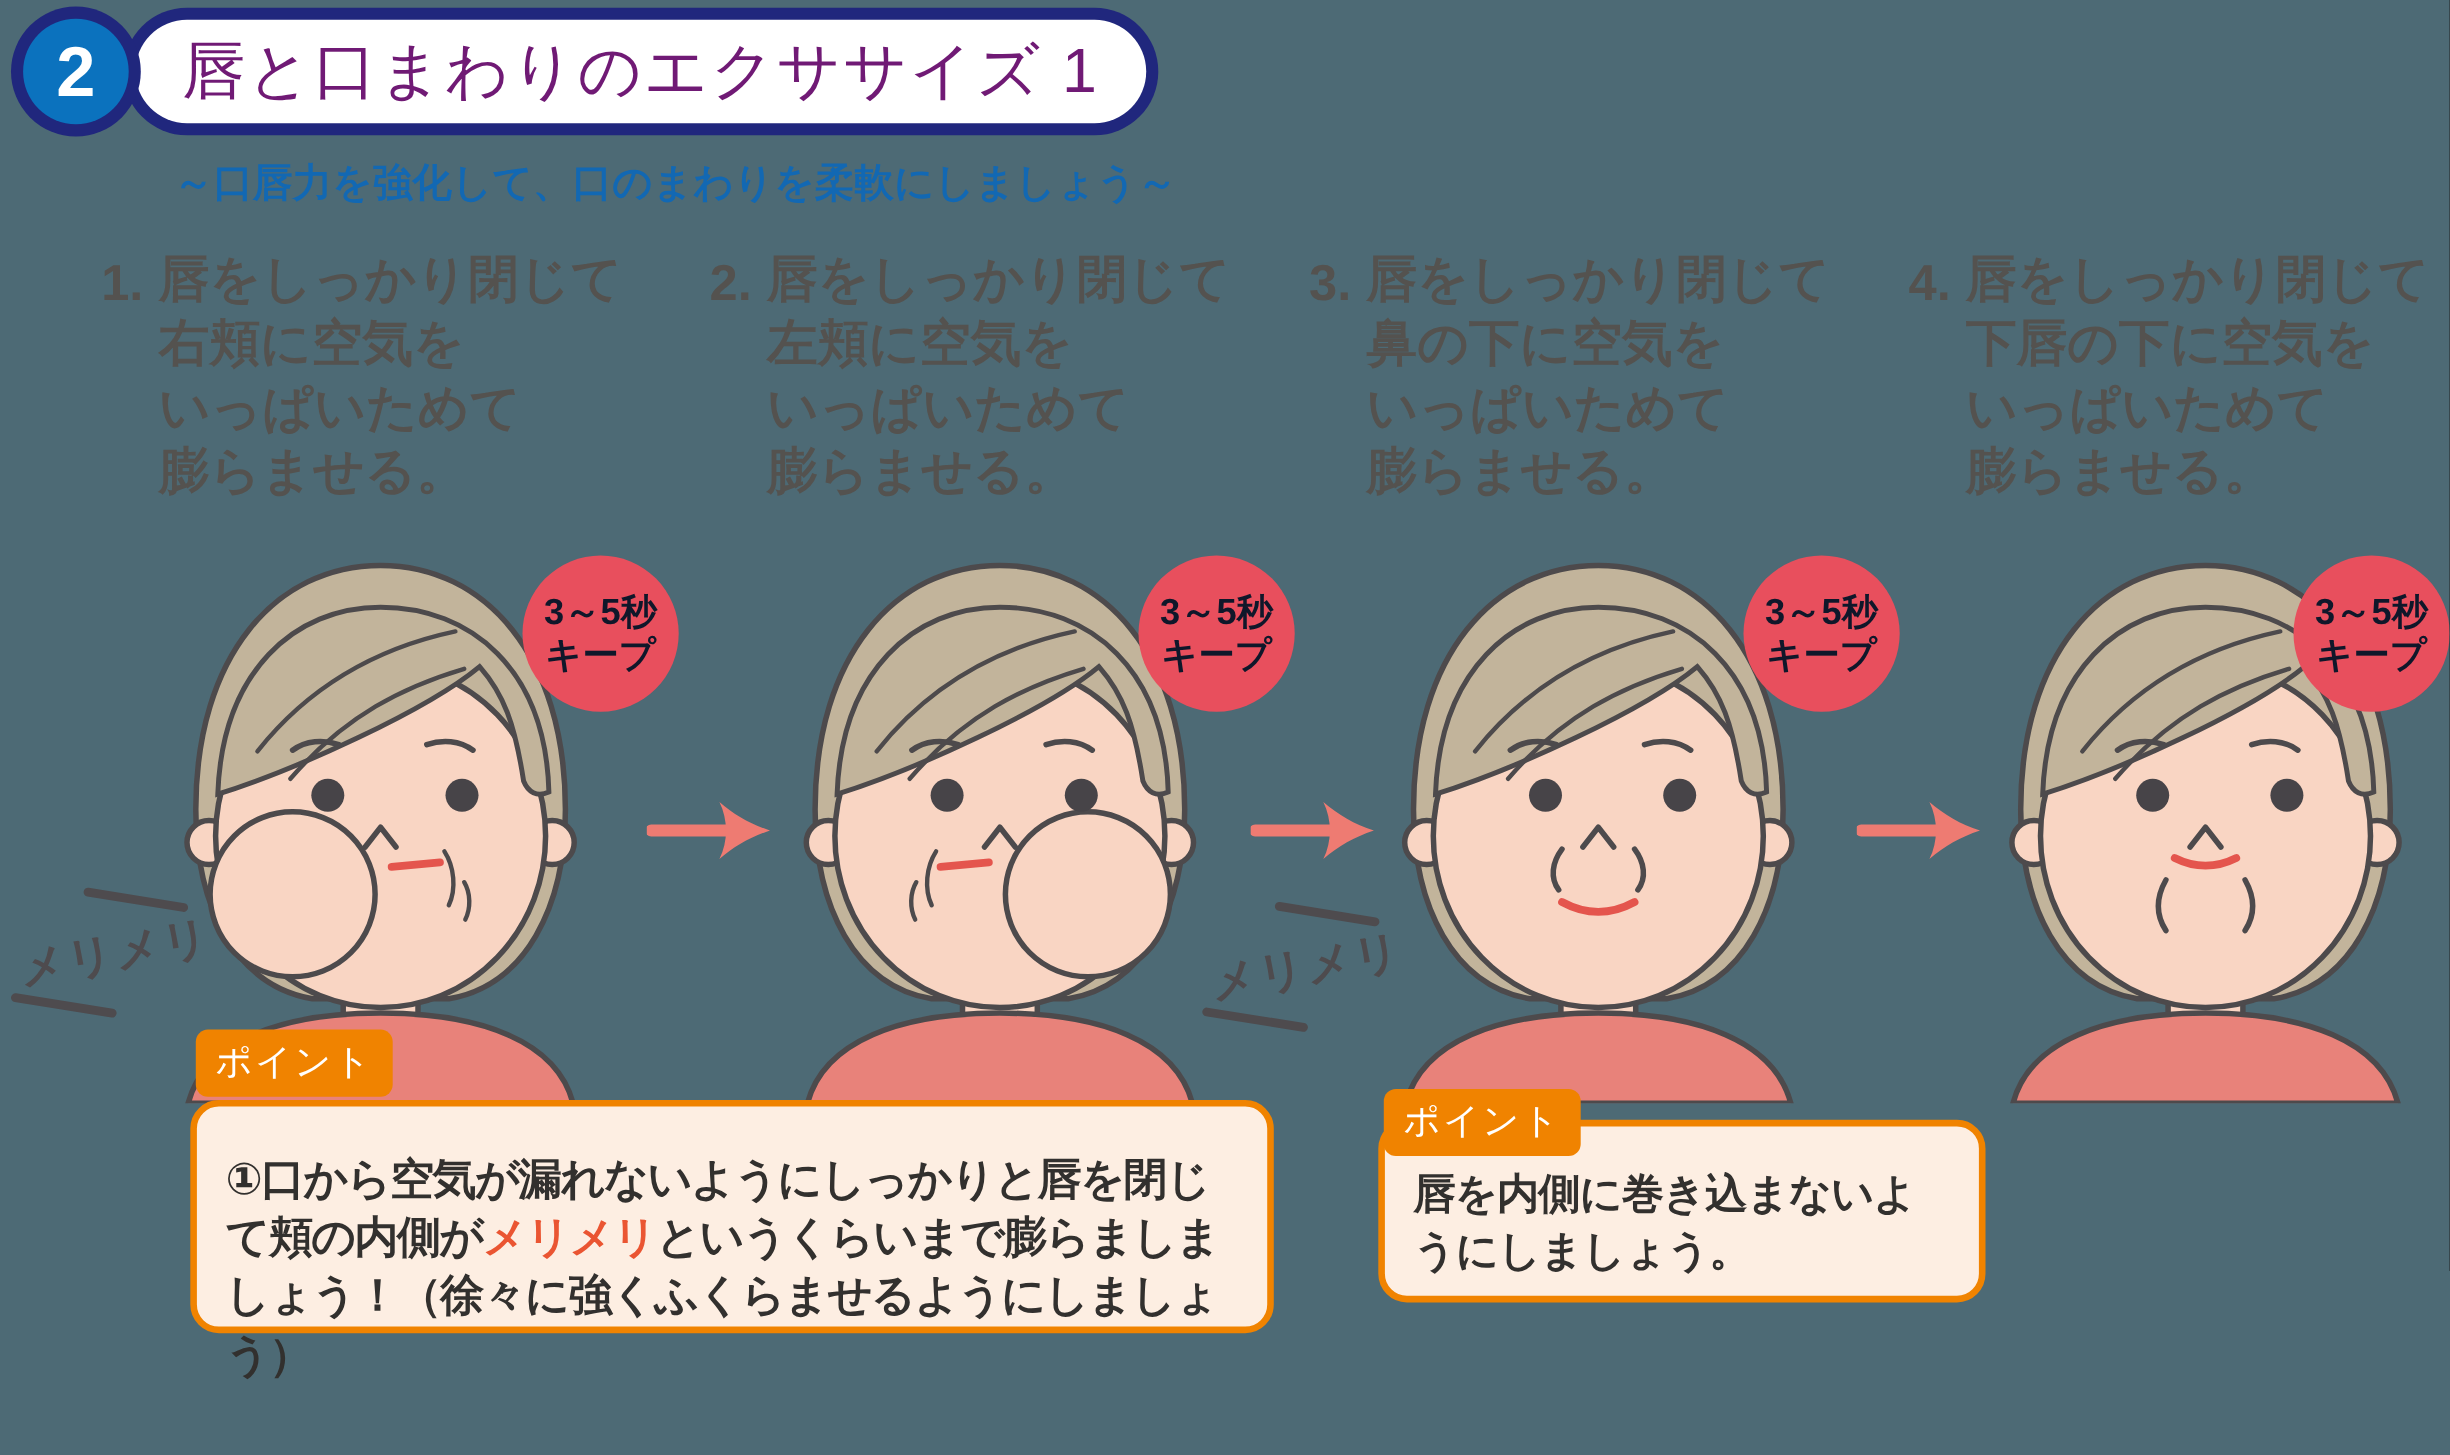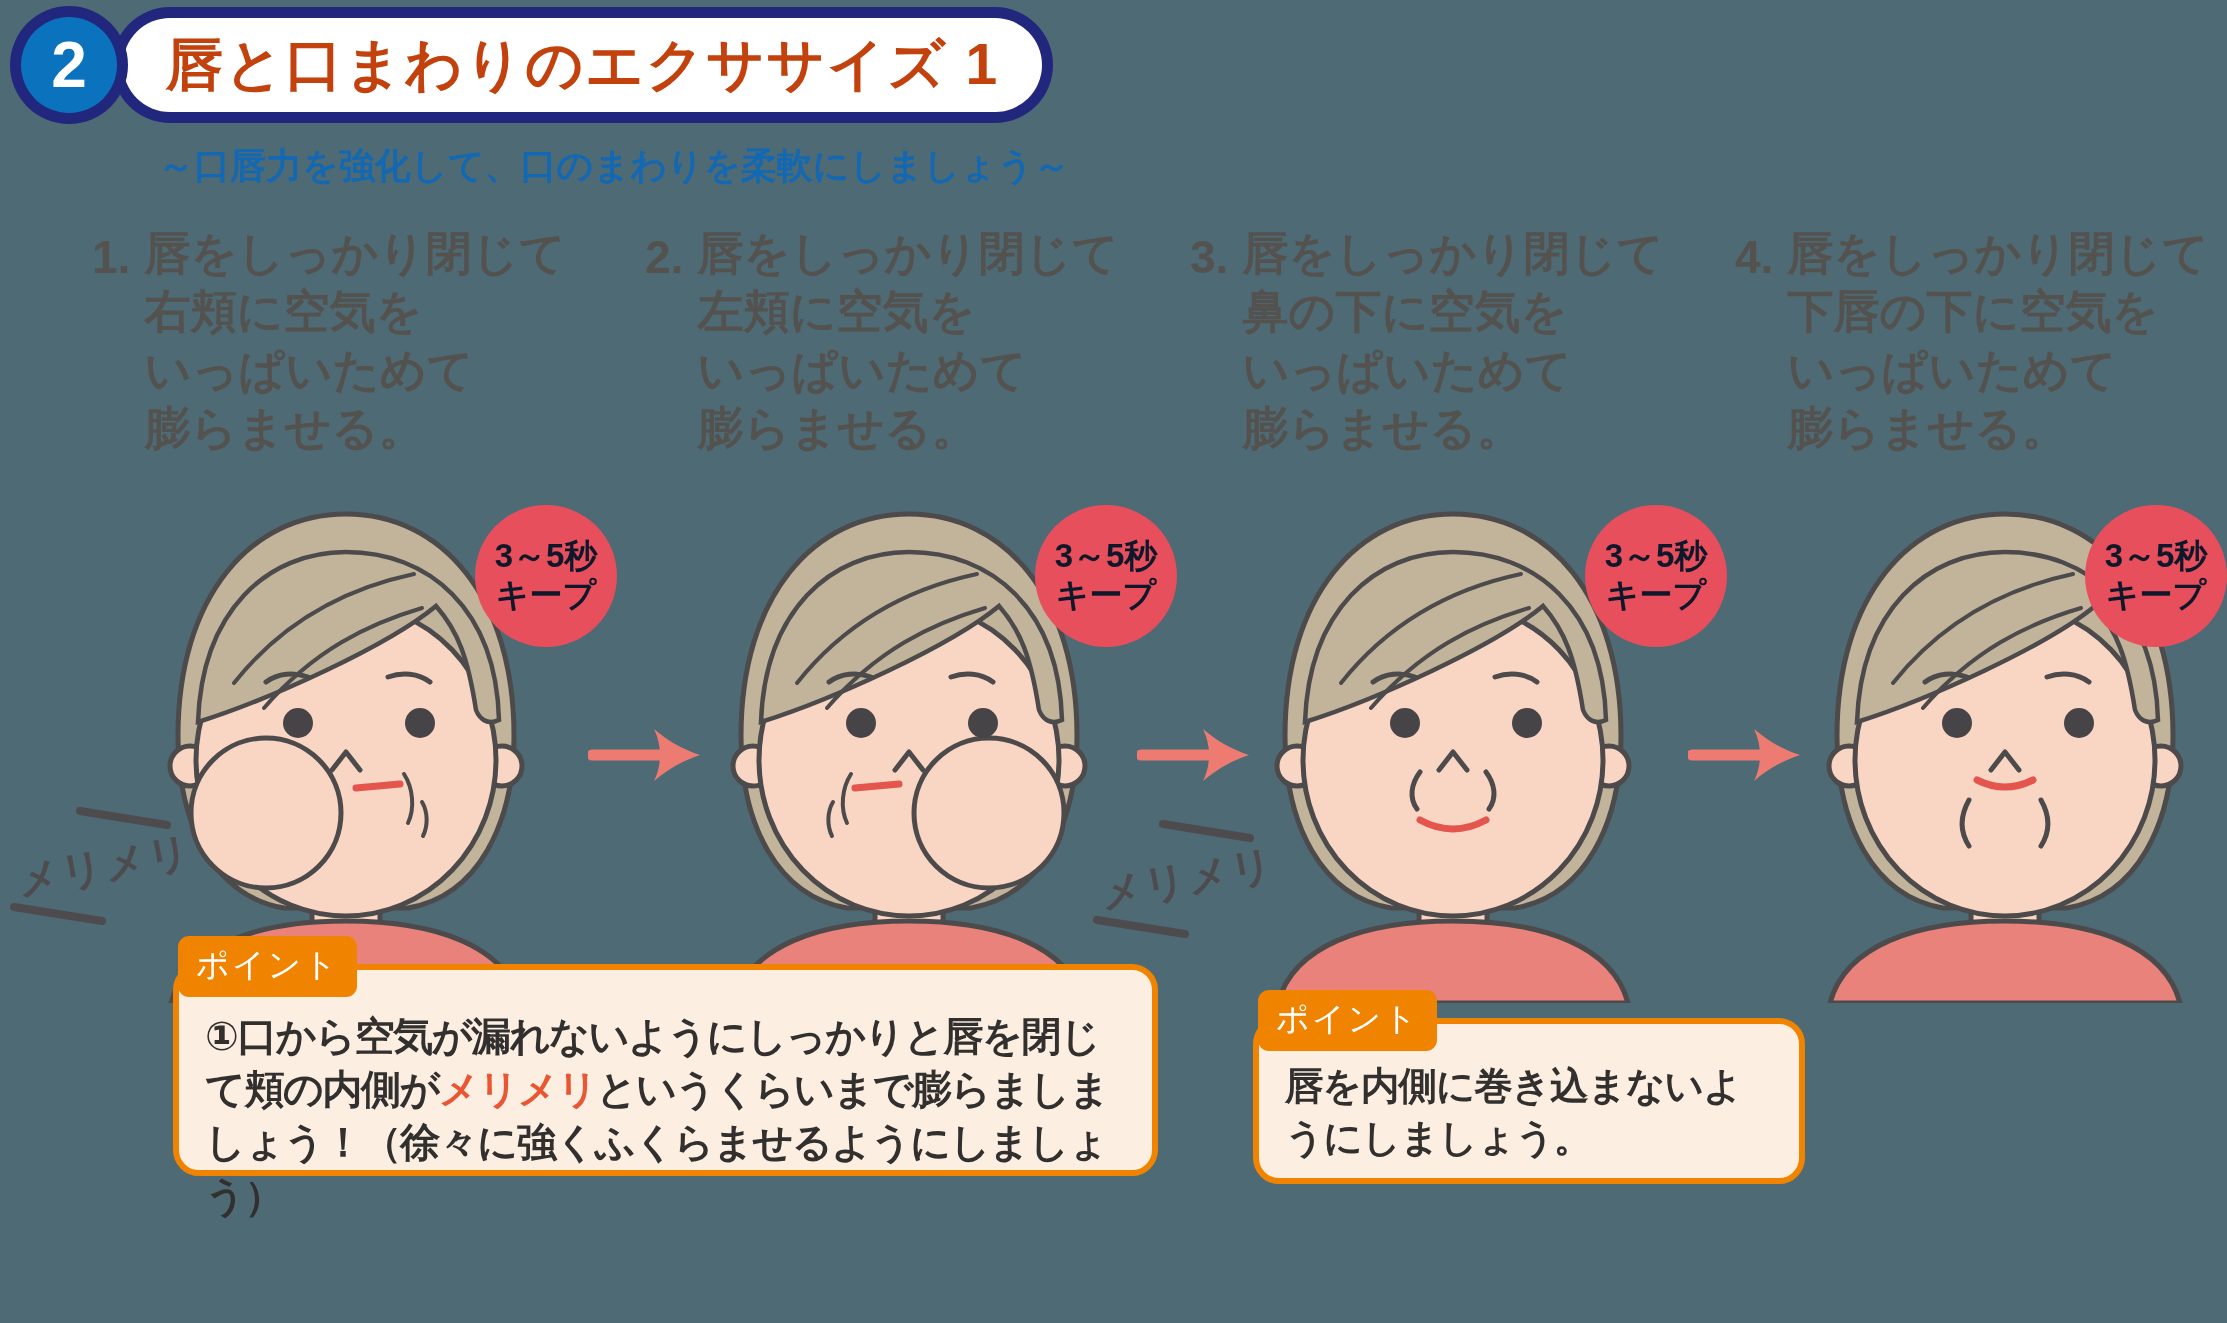--- a/index.html
+++ b/index.html
@@ -10,21 +10,21 @@
   }
   
   .hdr-badge{position:absolute;left:10px;top:6px;width:118px;height:118px;border-radius:50%;
     background:#20277D;display:flex;align-items:center;justify-content:center;z-index:6;}
   .hdr-badge-inner{width:96px;height:96px;border-radius:50%;background:#0B72BE;
     display:flex;align-items:center;justify-content:center;color:#fff;font-size:64px;font-weight:700;}
   .title-pill{position:absolute;left:112px;top:7px;width:941px;height:116px;background:#20277D;
     border-radius:60px;z-index:5;}
   .title-pill-inner{position:absolute;left:11px;top:11px;right:11px;bottom:11px;background:#fff;
     border-radius:48px;display:flex;align-items:center;justify-content:center;}
-  .title-text{color:#c2410c;font-size:57px;font-weight:700;letter-spacing:2px;white-space:nowrap;}
+  .title-text{color:#701a75;font-size:57px;font-weight:400;letter-spacing:2px;white-space:nowrap;}
   .subtitle{position:absolute;left:158px;top:142px;color:#1268B3;font-size:36px;font-weight:700;
     white-space:nowrap;z-index:5;}
   
   .step{position:absolute;top:228px;width:535px;display:flex;gap:14px;color:#54524F;
     font-size:46px;font-weight:700;line-height:1.27;}
   .step .num{flex:0 0 auto;}
   .step .step-text{white-space:pre-line;font-family:Liberation Mono, monospace;}
   #step1{left:92px;} #step2{left:645px;} #step3{left:1190px;} #step4{left:1735px;}
   
   .figure{position:absolute;top:468px;width:460px;height:535px;z-index:1;}
@@ -40,21 +40,21 @@
   #arrow1{left:588px;top:727px;} #arrow2{left:1137px;top:727px;} #arrow3{left:1688px;top:727px;}
   
   .sound{position:absolute;width:235px;height:135px;z-index:2;}
   #sound1{left:2px;top:795px;} #sound2{left:1085px;top:808px;}
   
   .point-label{position:absolute;background:#F08300;color:#fff;font-size:33px;font-weight:400;
     padding:7px 18px 9px;border-radius:11px;z-index:4;letter-spacing:2px;}
   #plabel1{left:178px;top:936px;} #plabel2{left:1258px;top:990px;}
   .point-box{position:absolute;background:#FDEEE2;border:6px solid #F08300;border-radius:26px;
     color:#32302E;font-weight:600;z-index:3;box-sizing:border-box;}
-  #pbox1{left:173px;top:964px;width:985px;height:212px;padding:40px 26px 0;
+  #pbox1{left:173px;top:1000px;width:985px;height:212px;padding:40px 26px 0;
     font-size:40px;line-height:1.33;letter-spacing:-1.5px;}
   #pbox1 .hl{color:#EA5532;font-weight:700;}
   #pbox2{left:1253px;top:1018px;width:552px;height:166px;padding:36px 26px 0;
     font-size:38.5px;line-height:1.35;letter-spacing:-1px;}
   .repeat-box{position:absolute;left:1813px;top:1054px;width:352px;height:126px;background:#fff;
     border:7px solid #F08300;border-radius:64px;box-sizing:border-box;z-index:3;
     display:flex;align-items:center;}
   .repeat-text{color:#F08300;font-size:44px;font-weight:700;line-height:1.28;
     white-space:pre-line;padding-left:36px;}
 </style>

